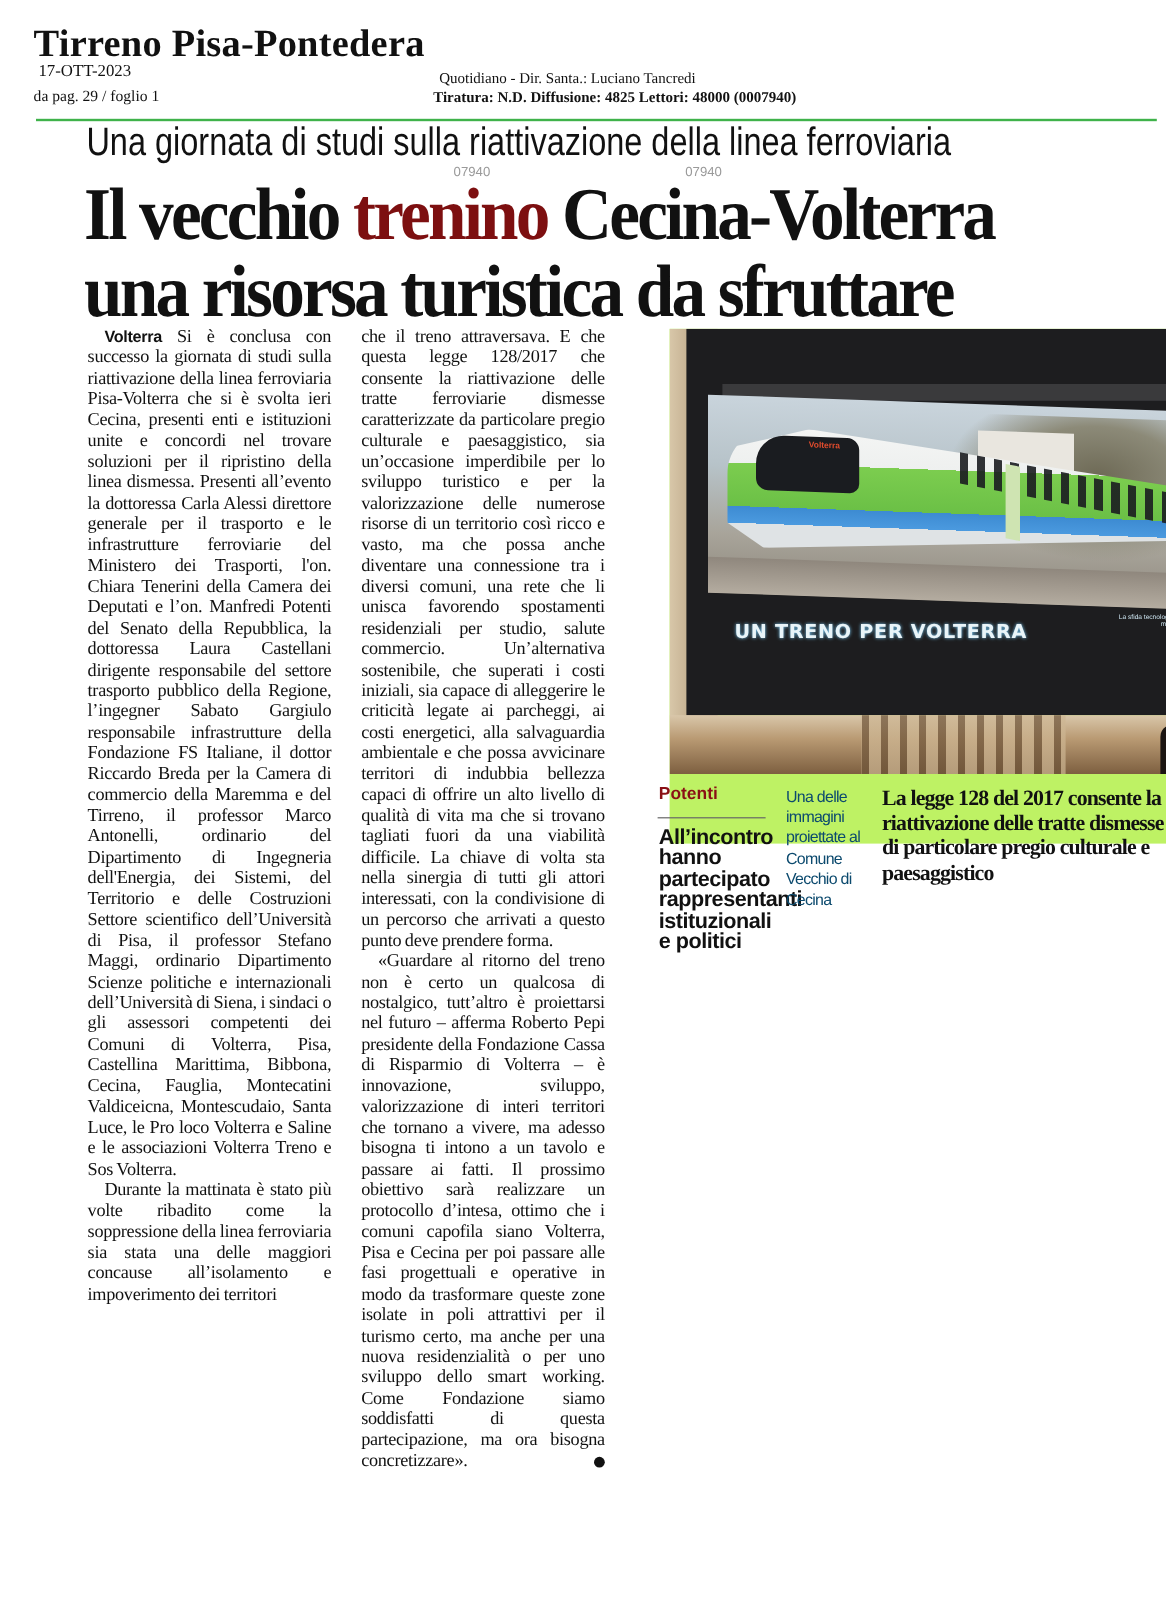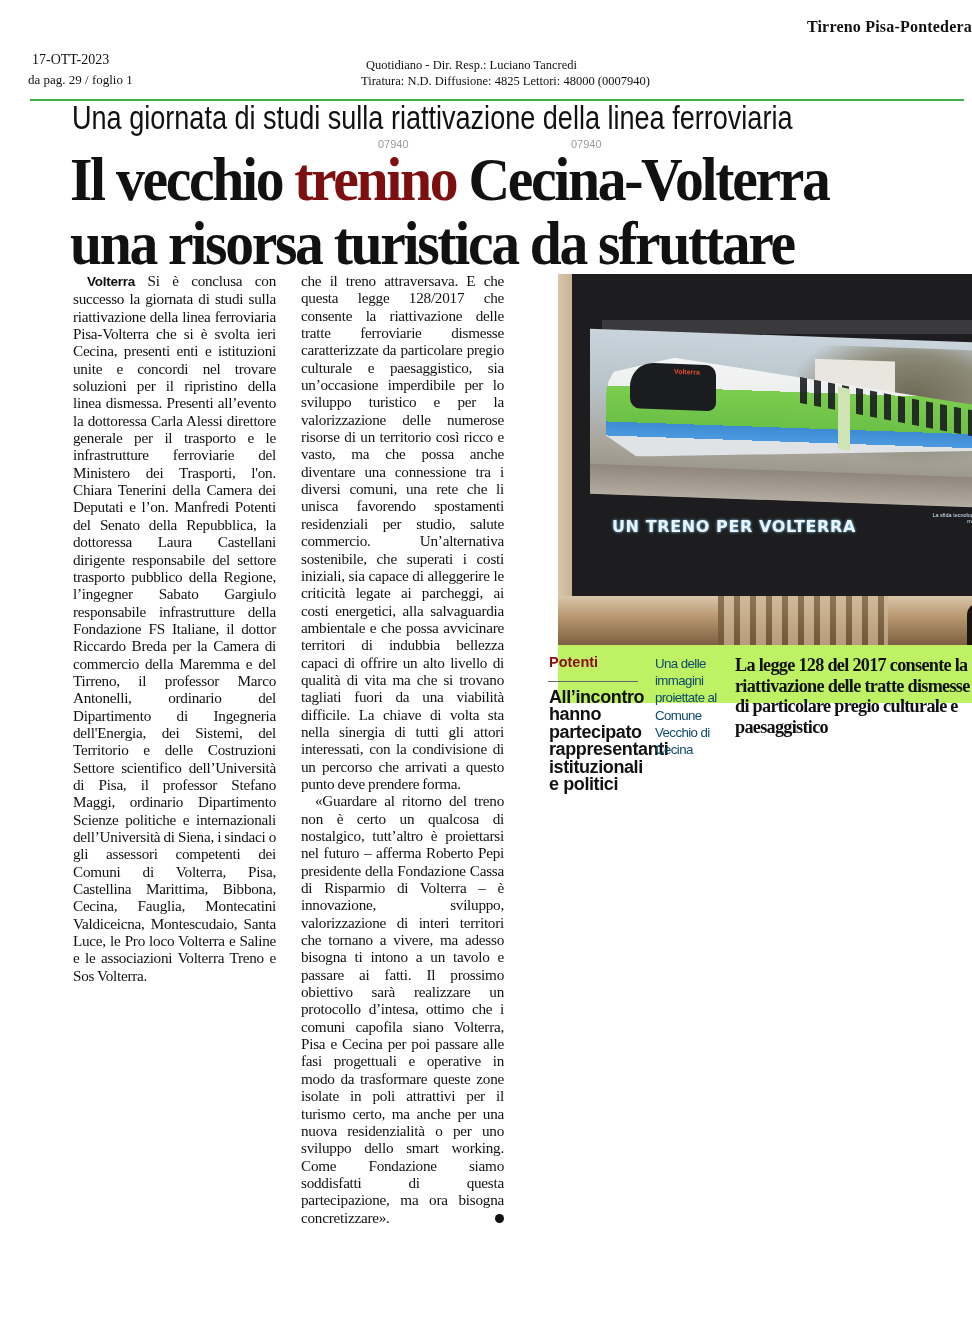--- a/index.html
+++ b/index.html
@@ -1,28 +1,28 @@
 <!DOCTYPE html>
 <html><head>
 <meta charset="utf-8">
 <style>
   * { box-sizing: border-box; margin: 0; padding: 0; }
   html, body { width: 972px; height: 1341px; background: #ffffff; overflow: hidden; }
   body { position: relative; font-family: "Liberation Serif", "DejaVu Serif", serif; color: #111; }
 
   
   .pub-name {
-    position: absolute; left: 0; right: 0; top: 18px; text-align: right;
-    font-family: "Liberation Serif", serif; font-weight: bold; font-size: 16px; letter-spacing: 0.2px;
-    padding-left: 81px;
+    position: absolute; left: 0; right: 0; top: 18px; text-align: left;
+    font-family: "Liberation Serif", serif; font-weight: bold; font-size: 32px; letter-spacing: 0.2px;
+    padding-left: 28px;
   }
   .pub-date { position: absolute; left: 32px; top: 52px; font-size: 14px; }
   .pub-page { position: absolute; left: 28px; top: 72px; font-size: 13px; }
   .pub-meta1 { position: absolute; left: 366px; top: 58px; font-size: 12.5px; }
-  .pub-meta2 { position: absolute; left: 361px; top: 74px; font-size: 12.5px; }
+  .pub-meta2 { position: absolute; left: 361px; top: 74px; font-size: 12.5px; font-weight: bold; }
   .green-rule { position: absolute; left: 30px; right: 8px; top: 99px; height: 2px; background: #3fb24a; }
 
   
   .kicker {
     position: absolute; left: 72px; top: 99px; white-space: nowrap;
     font-family: "Liberation Sans Narrow", "Liberation Sans", sans-serif;
     font-size: 33px; transform-origin: left top; transform: scaleX(0.82); color: #111;
   }
   .watermark { position: absolute; font-family: "Liberation Sans", sans-serif; font-size: 11px; color: #9a9a9a; }
   .wm1 { left: 378px; top: 138px; }
@@ -111,32 +111,33 @@
     font-family: "Liberation Serif", serif; font-weight: bold; font-size: 18.2px; line-height: 20.6px;
     letter-spacing: -0.7px; color: #111;
   }
 </style>
 </head>
 <body>
 
 <div class="pub-name">Tirreno Pisa-Pontedera</div>
 <div class="pub-date">17-OTT-2023</div>
 <div class="pub-page">da pag.  29 /   foglio 1</div>
-<div class="pub-meta1">Quotidiano   -  Dir. Resp.:  Luciano Tancredi</div>
+<div class="pub-meta1">Quotidiano   -  Dir. Santa.:  Luciano Tancredi</div>
 <div class="pub-meta2">Tiratura: N.D. Diffusione: 4825 Lettori: 48000 (0007940)</div>
 <div class="green-rule"></div>
 
 <div class="kicker">Una giornata di studi sulla riattivazione della linea ferroviaria</div>
 <div class="watermark wm1">07940</div>
 <div class="watermark wm2">07940</div>
 <h1 class="headline hl1"><span>Il vecchio </span><span class="hl-red">trenino</span><span> Cecina-Volterra</span></h1>
 <h1 class="headline hl2">una risorsa turistica da sfruttare</h1>
 
 <div class="col col1">
   <p class="first"><span class="dateline">Volterra</span><span> Si è conclusa con successo la giornata di studi sulla riattivazione della linea ferroviaria Pisa-Volterra che si è svolta ieri Cecina, presenti enti e istituzioni unite e concordi nel trovare soluzioni per il ripristino della linea dismessa. Presenti all’evento la dottoressa Carla Alessi direttore generale per il trasporto e le infrastrutture ferroviarie del Ministero dei Trasporti, l'on. Chiara Tenerini della Camera dei Deputati e l’on. Manfredi Potenti del Senato della Repubblica, la dottoressa Laura Castellani dirigente responsabile del settore trasporto pubblico della Regione, l’ingegner Sabato Gargiulo responsabile infrastrutture della Fondazione FS Italiane, il dottor Riccardo Breda per la Camera di commercio della Maremma e del Tirreno, il professor Marco Antonelli, ordinario del Dipartimento di Ingegneria dell'Energia, dei Sistemi, del Territorio e delle Costruzioni Settore scientifico dell’Università di Pisa, il professor Stefano Maggi, ordinario Dipartimento Scienze politiche e internazionali dell’Università di Siena, i sindaci o gli assessori competenti dei Comuni di Volterra, Pisa, Castellina Marittima, Bibbona, Cecina, Fauglia, Montecatini Valdiceicna, Montescudaio, Santa Luce, le Pro loco Volterra e Saline e le associazioni Volterra Treno e Sos Volterra.</span></p>
+  <p>Durante la mattinata è stato più volte ribadito come la soppressione della linea ferroviaria sia stata una delle maggiori concause all’isolamento e impoverimento dei territori</p>
 </div>
 
 <div class="col col2">
   <p style="text-indent:0">che il treno attraversava. E che questa legge 128/2017 che consente la riattivazione delle tratte ferroviarie dismesse caratterizzate da particolare pregio culturale e paesaggistico, sia un’occasione imperdibile per lo sviluppo turistico e per la valorizzazione delle numerose risorse di un territorio così ricco e vasto, ma che possa anche diventare una connessione tra i diversi comuni, una rete che li unisca favorendo spostamenti residenziali per studio, salute commercio.  Un’alternativa sostenibile, che superati i costi iniziali, sia capace di alleggerire le criticità legate ai parcheggi, ai costi energetici, alla salvaguardia ambientale e che possa avvicinare territori di indubbia bellezza capaci di offrire un alto livello di qualità di vita ma che si trovano tagliati fuori da una viabilità difficile. La chiave di volta sta nella sinergia di tutti gli attori interessati, con la condivisione di un percorso che arrivati a questo punto deve prendere forma.</p>
   <p><span>«Guardare al ritorno del treno non è certo un qualcosa di nostalgico, tutt’altro è proiettarsi nel futuro – afferma Roberto Pepi presidente della Fondazione Cassa di Risparmio di Volterra – è innovazione, sviluppo, valorizzazione di interi territori che tornano a vivere, ma adesso bisogna ti intono a un tavolo e passare ai fatti. Il prossimo obiettivo sarà realizzare un protocollo d’intesa, ottimo che i comuni capofila siano Volterra, Pisa e Cecina per poi passare alle fasi progettuali e operative in modo da trasformare queste zone isolate in poli attrattivi per il turismo certo, ma anche per una nuova residenzialità o per uno sviluppo dello smart working. Come Fondazione siamo soddisfatti di questa partecipazione, ma ora bisogna concretizzare».</span><span class="end-bullet"></span></p>
 </div>
 
 <div class="photo">
   <div class="ph-wall-left"></div>
   <div class="ph-screen">

